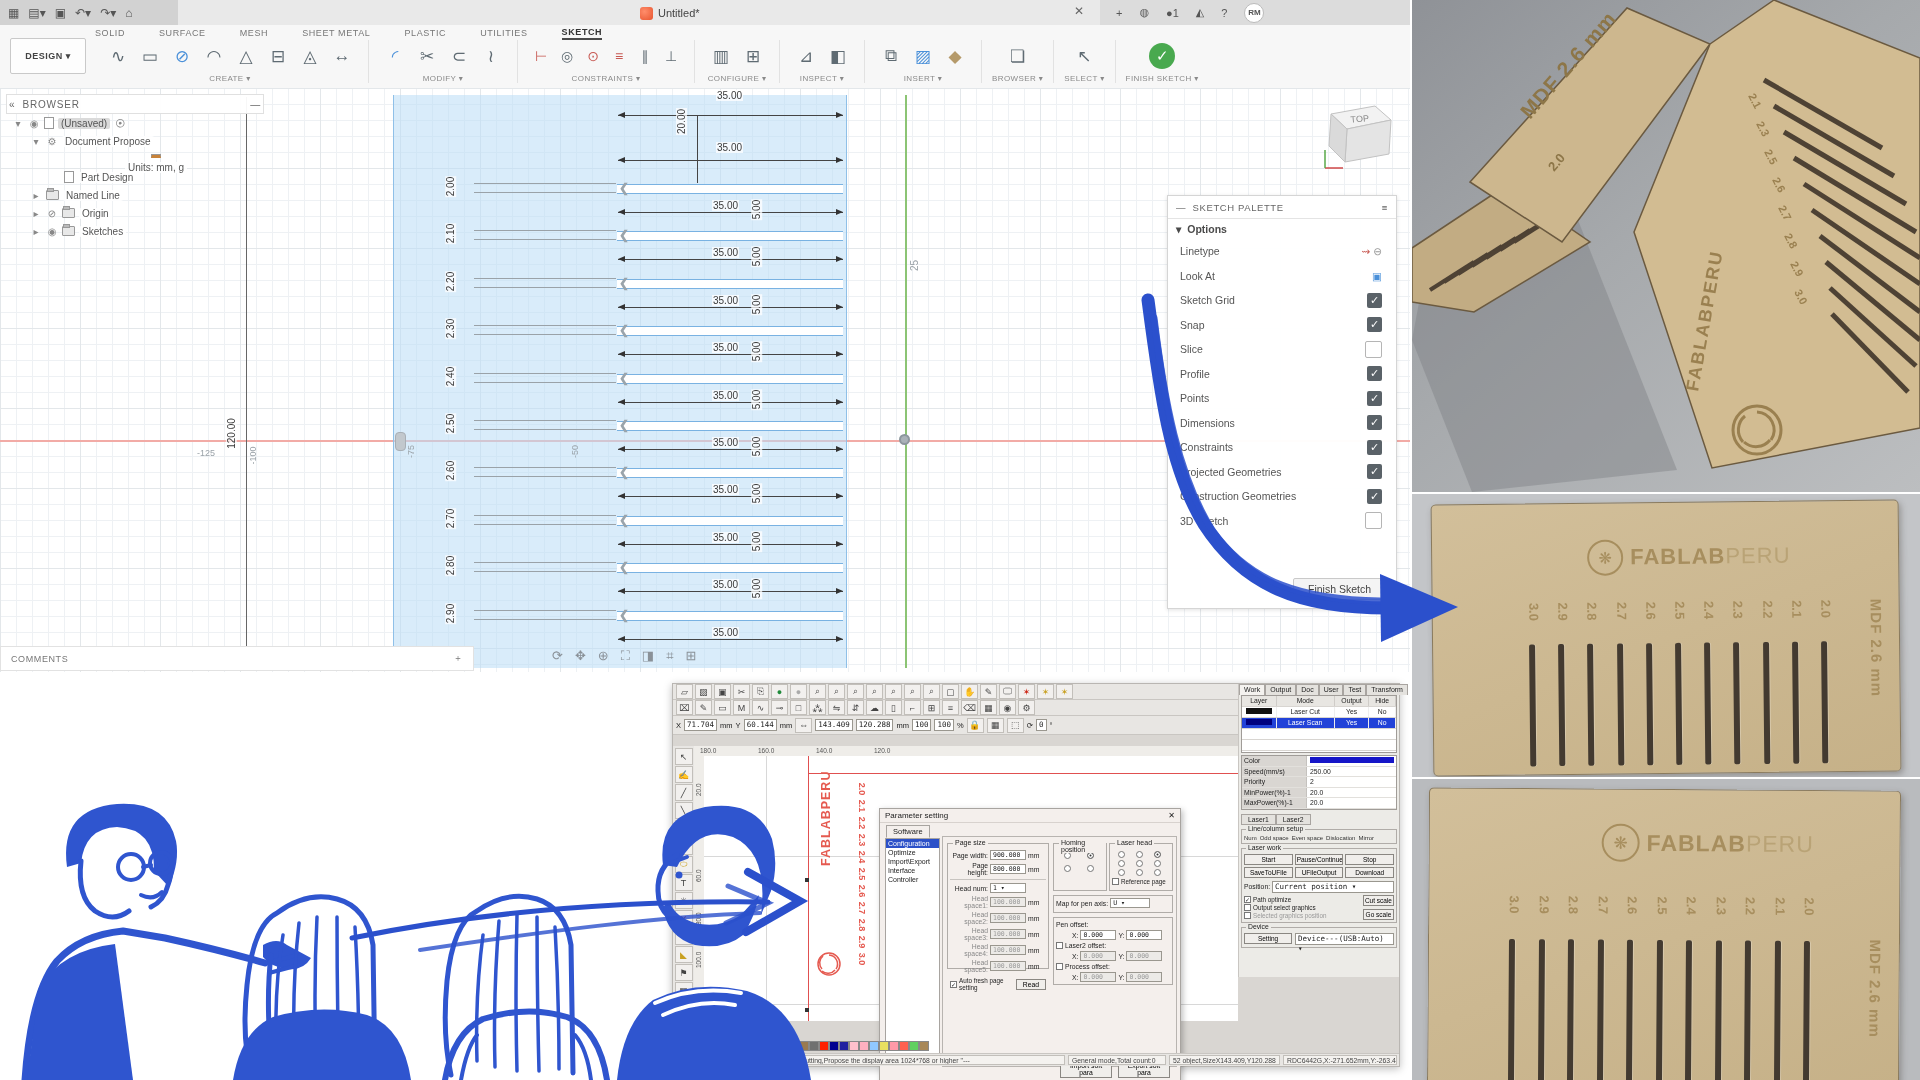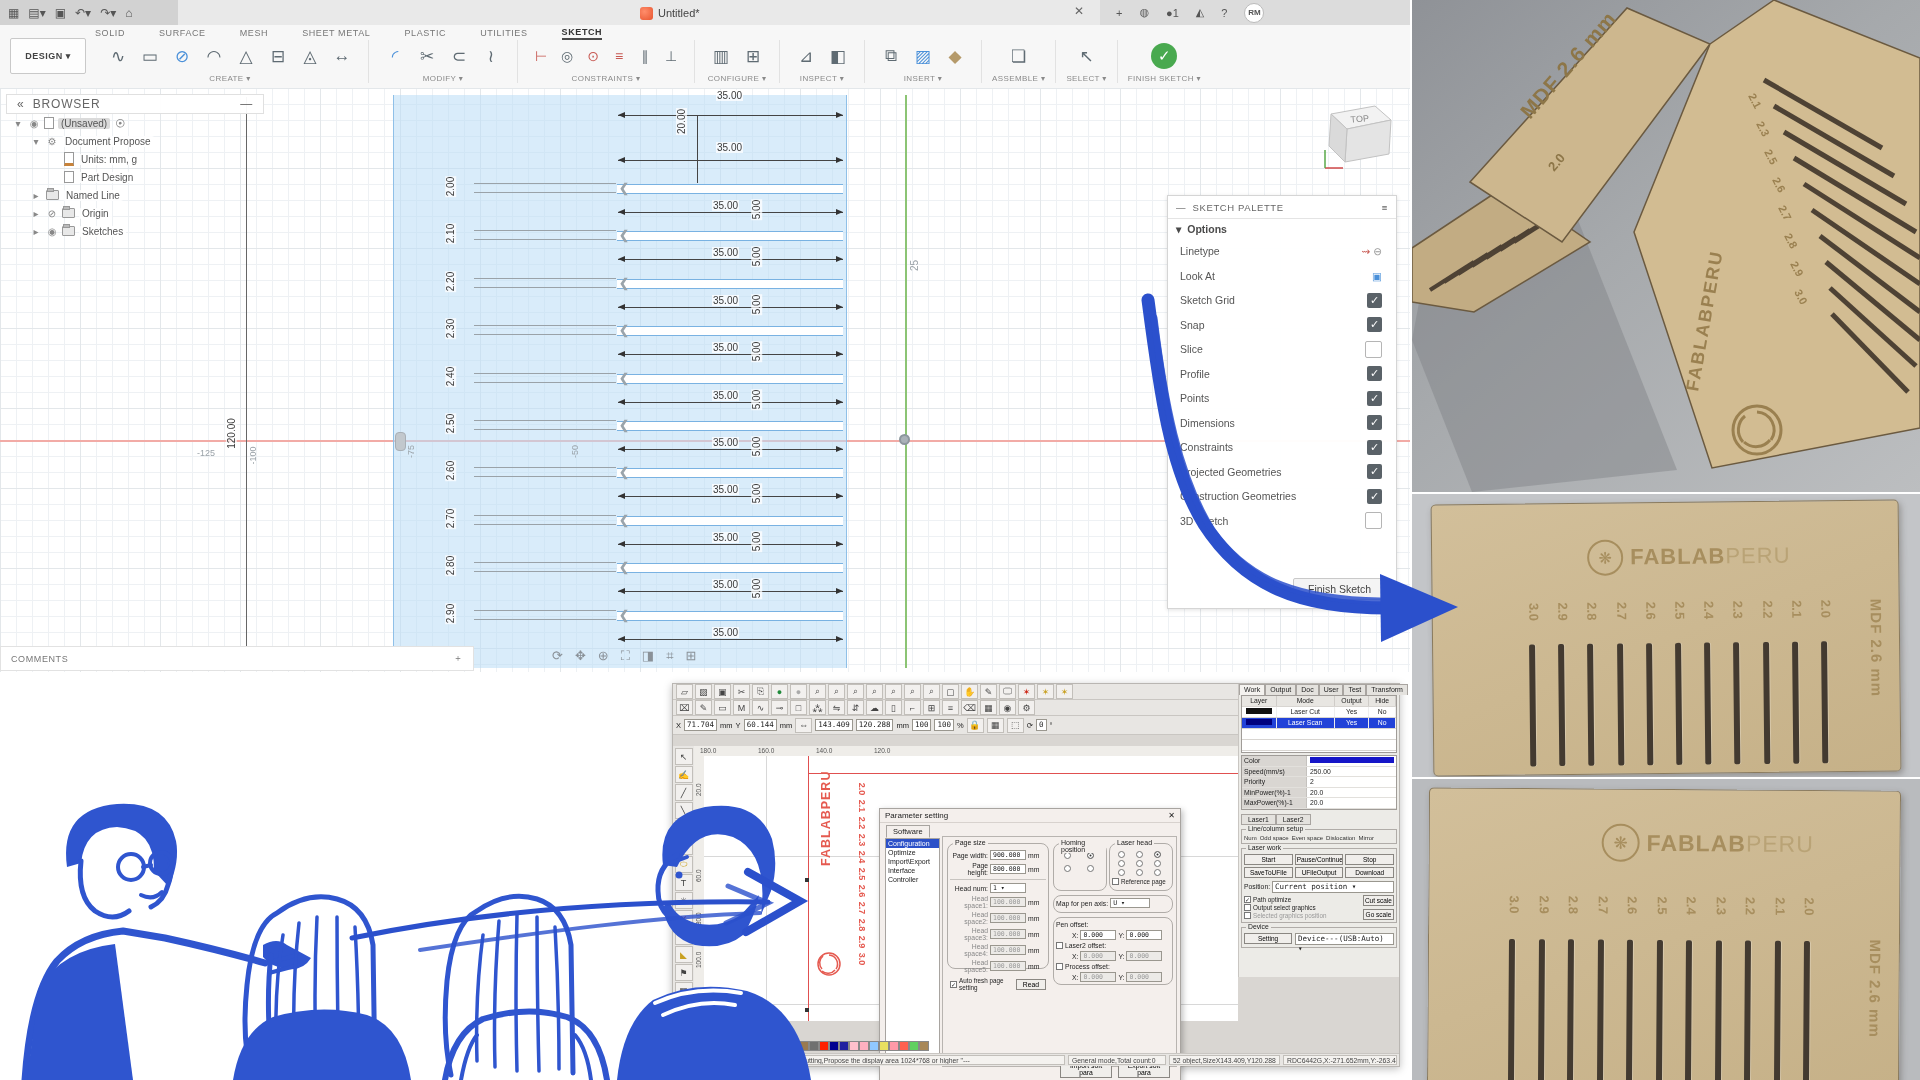--- a/index.html
+++ b/index.html
@@ -44,21 +44,21 @@
   .dim-label{font-size:10px;color:#3a3a3a;background:rgba(255,255,255,.75);padding:0 1px;line-height:11px;}
   .rot{transform:rotate(-90deg);transform-origin:center;}
   .dimline{height:1px;background:#444;}
   .dimline:before,.dimline:after{content:"";position:absolute;top:-3px;border-top:3.5px solid transparent;border-bottom:3.5px solid transparent;}
   .dimline:before{left:0;border-right:7px solid #333;}
   .dimline:after{right:0;border-left:7px solid #333;}
   .vdimline{width:1px;background:#444;}
   .handle{left:395px;top:344px;width:9px;height:17px;border-radius:4px;background:#c2c8cd;border:1px solid #a8afb5;}
   
   .browser{left:6px;top:6px;width:258px;}
-  .b-head{height:18px;background:rgba(255,255,255,.95);border:1px solid #e0e0e0;display:flex;align-items:center;font-size:12px;letter-spacing:.8px;color:#666;padding:0 10px;justify-content:space-between;}
+  .b-head{height:18px;background:rgba(255,255,255,.95);border:1px solid #e0e0e0;display:flex;align-items:center;font-size:10px;letter-spacing:.8px;color:#666;padding:0 2px;justify-content:space-between;}
   .b-row{height:18px;display:flex;align-items:center;font-size:10px;color:#555;gap:4px;}
   .b-row .lab{background:rgba(255,255,255,.85);padding:0 3px;border-radius:2px;}
   .b-row .lab.hl{background:#dadada;}
   .b-ico{font-size:10px;color:#888;width:12px;text-align:center;}
   .b-folder{width:11px;height:8px;background:#e8e8e8;border:1px solid #999;border-radius:1px;position:relative;}
   .b-folder:before{content:"";position:absolute;top:-3px;left:0;width:5px;height:2px;background:#bbb;border:1px solid #999;}
   .b-doc{width:8px;height:10px;background:#fff;border:1px solid #999;}
   .b-doc.orange{border-bottom:3px solid #c8833a;}
   
   .comments{left:0;top:558px;width:452px;height:23px;background:#fff;border:1px solid #e2e2e2;display:flex;align-items:center;justify-content:space-between;padding:0 10px;font-size:9px;letter-spacing:.6px;color:#777;}
@@ -101,21 +101,21 @@
   .rd-num{position:absolute;color:#e55a50;font-size:9px;font-weight:bold;transform:rotate(90deg);}
   .selhandle{position:absolute;width:4px;height:4px;background:#333;}
   
   .pdlg{left:206px;top:62px;width:300px;height:277px;background:#f4efec;border:1px solid #a8a4a0;box-shadow:2px 2px 6px rgba(0,0,0,.25);font-size:7.5px;color:#222;}
   .pdlg-title{height:13px;display:flex;align-items:center;justify-content:space-between;padding:0 5px;font-size:8px;border-bottom:1px solid #d8d2ce;}
   .ptab{position:absolute;left:6px;top:16px;border:1px solid #a8a4a0;border-bottom:1px solid #f4efec;background:#f4efec;padding:1px 6px;font-size:7.5px;z-index:2;}
   .pnav{position:absolute;left:5px;top:29px;width:53px;height:225px;background:#fff;border:1px solid #a8a4a0;font-size:7px;}
   .pnav div{padding:1px 2px;white-space:nowrap;overflow:hidden;}
   .pnav .sel{background:#2b50c8;color:#fff;}
   .pmain{position:absolute;left:62px;top:27px;width:233px;height:229px;border:1px solid #b8b4b0;background:#f4efec;}
-  .grp{position:absolute;border:1px solid #b0aca8;border-radius:8px;}
+  .grp{position:absolute;border:1px solid #b0aca8;border-radius:0;}
   .grp>i{position:absolute;top:-5px;left:5px;background:#f4efec;font-style:normal;padding:0 2px;font-size:7px;}
   .prow{display:flex;align-items:center;gap:2px;margin:2px 2px 0 2px;font-size:6.8px;}
   .prow .rfield{flex:none;width:30px;height:8px;line-height:8px;font-size:6.5px;}
   .prow .rfield.dis{background:#eceae7;color:#999;}
   .radio{width:7px;height:7px;border-radius:50%;border:1px solid #777;background:#fff;display:inline-block;box-sizing:border-box;}
   .radio.on{box-shadow:inset 0 0 0 1.5px #fff;background:#333;}
   .cbx{width:7px;height:7px;border:1px solid #777;background:#fff;display:inline-block;font-size:6px;line-height:7px;text-align:center;color:#222;box-sizing:border-box;}
   .pbtn{background:#f0eeeb;border:1px solid #8a8782;font-size:6.8px;padding:1px 6px;font-family:inherit;}
   
   .rpanel{left:565px;top:72px;width:160px;height:293px;background:#ecebe7;border-left:1px solid #c9c6c2;font-size:7.5px;}
@@ -249,21 +249,21 @@
             <div class="f-icon">⧉</div>
             <div class="f-icon blue">▨</div>
             <div class="f-icon tan">◆</div>
           </div>
           <div class="f-glabel">INSERT ▾</div>
         </div>
         <div class="f-group">
           <div class="f-gicons">
             <div class="f-icon">❏</div>
           </div>
-          <div class="f-glabel">ASSEMBLE ▾</div>
+          <div class="f-glabel">BROWSER ▾</div>
         </div>
         <div class="f-group">
           <div class="f-gicons">
             <div class="f-icon">↖</div>
           </div>
           <div class="f-glabel">SELECT ▾</div>
         </div>
         <div class="f-group">
           <div class="f-gicons">
             <div class="f-finish">✓</div>
@@ -394,21 +394,21 @@
             <span class="b-ico">◉</span>
             <span class="b-doc"></span>
             <span class="lab hl">(Unsaved)</span>
             <span class="b-ico">⦿</span>
           </div>
           <div class="b-row" style="padding-left: 24px;">
             <span class="b-ico">▾</span>
             <span class="b-ico">⚙</span>
             <span class="lab">Document Propose</span>
           </div>
-          <div class="b-row" style="padding-left: 42px;">
+          <div class="b-row" style="padding-left: 42px; flex-direction: column;">
             <span class="b-ico"> </span>
             <span class="b-doc orange"></span>
             <span class="lab">Units: mm, g</span>
           </div>
           <div class="b-row" style="padding-left: 42px;">
             <span class="b-ico"> </span>
             <span class="b-doc"></span>
             <span class="lab">Part Design</span>
           </div>
           <div class="b-row" style="padding-left: 24px;">

